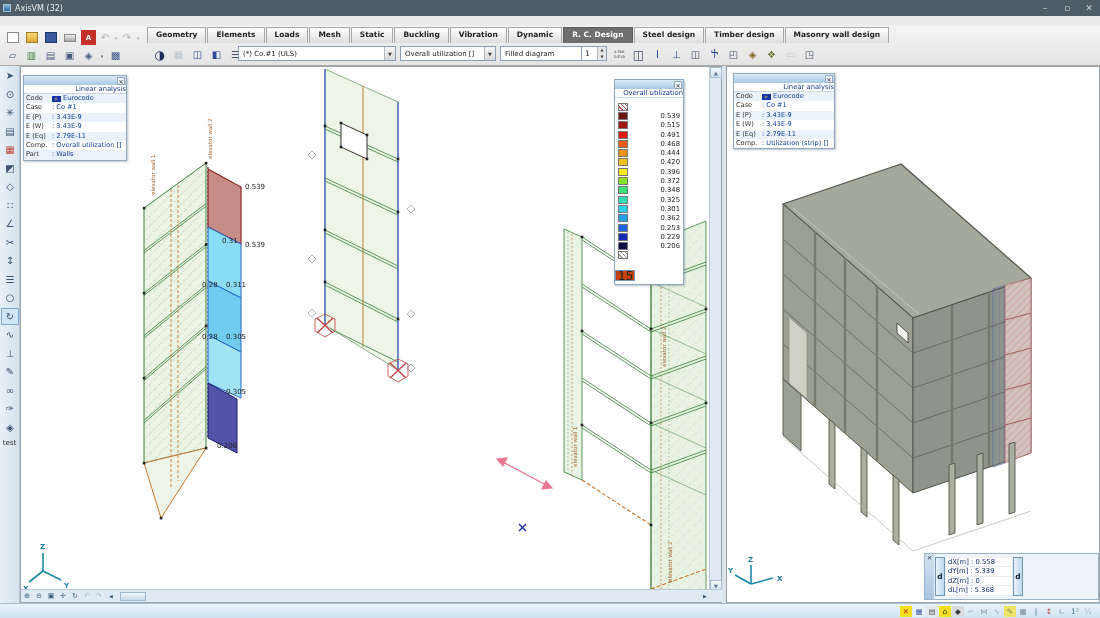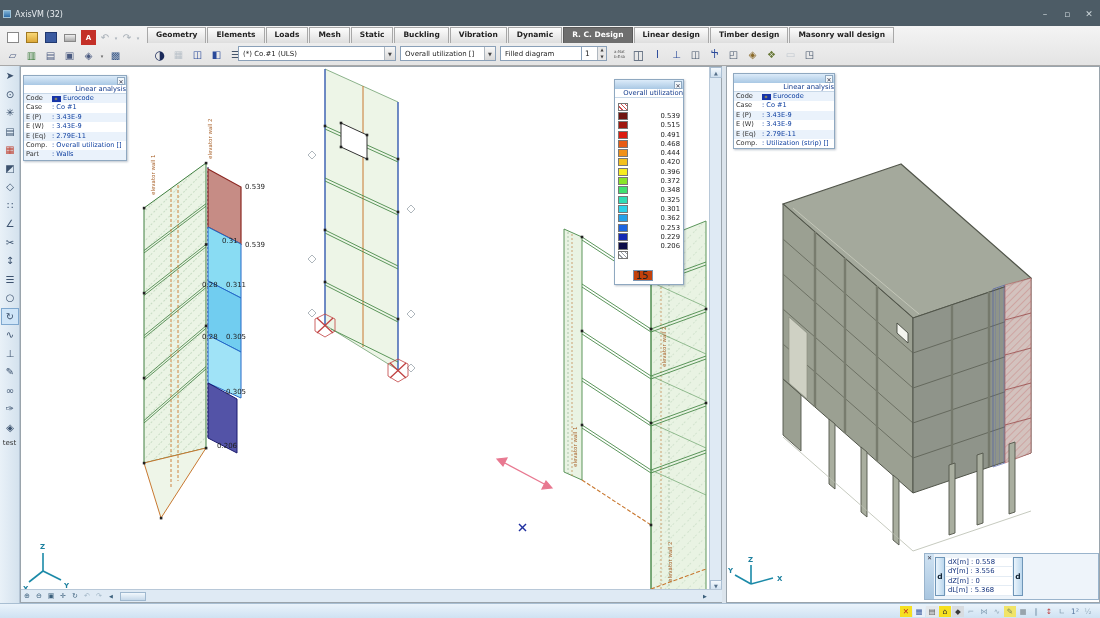--- a/index.html
+++ b/index.html
@@ -1,21 +1,21 @@
 <!DOCTYPE html>
 <html><head>
 <meta charset="utf-8">
 <style>
   * { margin:0; padding:0; box-sizing:border-box; }
   html,body { width:1100px; height:618px; overflow:hidden; background:#c0c8cc;
               font-family:"DejaVu Sans", sans-serif; }
   #app { position:relative; width:1100px; height:618px; background:#ececec; }
 
   
-  #titlebar { position:absolute; left:0; top:0; width:1100px; height:28px;
+  #titlebar { position:absolute; left:0; top:0; width:1100px; height:16px;
     background:#4d5c66; color:#e8edf0; font-size:8px; display:flex; align-items:center; }
   #titlebar .appicon { width:8px; height:8px; margin:0 4px 0 3px; background:linear-gradient(#7fb3d6,#2d6da8); border:1px solid #9fc3d8;}
   #titlebar .wctl { margin-left:auto; display:flex; }
   #titlebar .wbtn { width:22px; height:13px; text-align:center; color:#cdd6da; font-size:9px; line-height:12px; }
   #menubar { position:absolute; left:0; top:13px; width:1100px; height:13px;
     background:#f4f4f4; border-bottom:1px solid #d8d8d8; display:flex; align-items:center; }
   #menubar .mitem { font-size:8.5px; color:#222; padding:0 8px; }
 
   
   #toolzone { position:absolute; left:0; top:26px; width:1100px; height:40px;
@@ -79,22 +79,22 @@
     box-shadow:inset 0 0 0 0.5px #1634a8; position:relative; }
   .euflag:after { content:"*"; position:absolute; left:2.5px; top:-1px; color:#f8d020; font-size:6px;}
 
   
   #legend { width:70px; height:206px; }
   .lrow { display:flex; align-items:center; height:9.3px; padding:0 3px; }
   .lsw { width:10px; height:8px; border:1px solid #777; }
   .lval { margin-left:auto; font-size:6.8px; color:#222; }
   .hatchR { background:repeating-linear-gradient(45deg,#fff,#fff 2px,#d05050 2px,#d05050 3px); }
   .hatchG { background:repeating-linear-gradient(45deg,#fff,#fff 2px,#9aa0a8 2px,#9aa0a8 3px); }
-  #lvlbox { position:absolute; left:18px; bottom:3px; width:20px; height:11px; border:1px solid #7a96b4;
-    font-size:10px; line-height:10px; padding-left:2px; color:#222; background:#c2410c;}
+  #lvlbox { position:absolute; left:0; bottom:3px; width:20px; height:11px; border:1px solid #7a96b4;
+    font-size:12px; line-height:10px; padding-left:2px; color:#222; background:#c2410c;}
 
   
   #coord { position:absolute; left:197px; top:486px; width:175px; height:47px;
     background:#eef4fa; border:1px solid #9ab4cc; display:flex; }
   #coord .cclose { width:9px; background:linear-gradient(#cfe2f2,#a9c6e0); font-size:6px; color:#334; text-align:center; }
   .dbtn { width:10px; height:39px; margin:3px 1px; background:linear-gradient(90deg,#eaf4fc,#bcd8ee);
     border:1px solid #6f96b8; font-size:7.5px; font-weight:bold; color:#123; display:flex; align-items:center; justify-content:center;}
   .crows { display:flex; flex-direction:column; justify-content:center; padding:2px 0; }
   .crow { font-size:6.8px; color:#10307c; height:9.5px; line-height:9.5px; white-space:nowrap; width:66px; background:#fff;
     border-bottom:1px solid #e4ecf4; padding-left:2px;}
@@ -161,21 +161,21 @@
     <div id="tabs">
       <span class="tab">Geometry</span>
       <span class="tab">Elements</span>
       <span class="tab">Loads</span>
       <span class="tab">Mesh</span>
       <span class="tab">Static</span>
       <span class="tab">Buckling</span>
       <span class="tab">Vibration</span>
       <span class="tab">Dynamic</span>
       <span class="tab active">R. C. Design</span>
-      <span class="tab">Linear design</span>
+      <span class="tab">Steel design</span>
       <span class="tab">Timber design</span>
       <span class="tab">Masonry wall design</span>
     </div>
 
     <div style="position:absolute;left:150px;top:20px;display:flex;align-items:center;">
       <span class="ticon" style="color:#1a2a5a;font-size:12px;">◑</span>
       <span class="ticon" style="color:#b8c0c8;">▦</span>
       <span class="ticon" style="color:#2a4a9a;">◫</span>
       <span class="ticon" style="color:#2a4a9a;">◧</span>
       <span class="ticon" style="color:#44546a;">☰</span>
@@ -659,21 +659,21 @@
             <span class="val">: Utilization (strip) []</span>
           </div>
       </div>
     </div>
 
     <div id="coord">
       <div class="cclose">✕</div>
       <div class="dbtn">d</div>
       <div class="crows">
         <div class="crow">dX[m] : 0.558</div>
-        <div class="crow">dY[m] : 3.556</div>
+        <div class="crow">dY[m] : 5.339</div>
         <div class="crow">dZ[m] : 0</div>
         <div class="crow">dL[m] : 5.368</div>
       </div>
       <div class="dbtn">d</div>
     </div>
   </div>
 
   <div id="statusbar">
     <span class="sico" style="color: rgb(192, 32, 32); background: rgb(246, 224, 32);">✕</span>
     <span class="sico" style="color: rgb(60, 92, 160); background: rgb(232, 240, 248);">▦</span>

